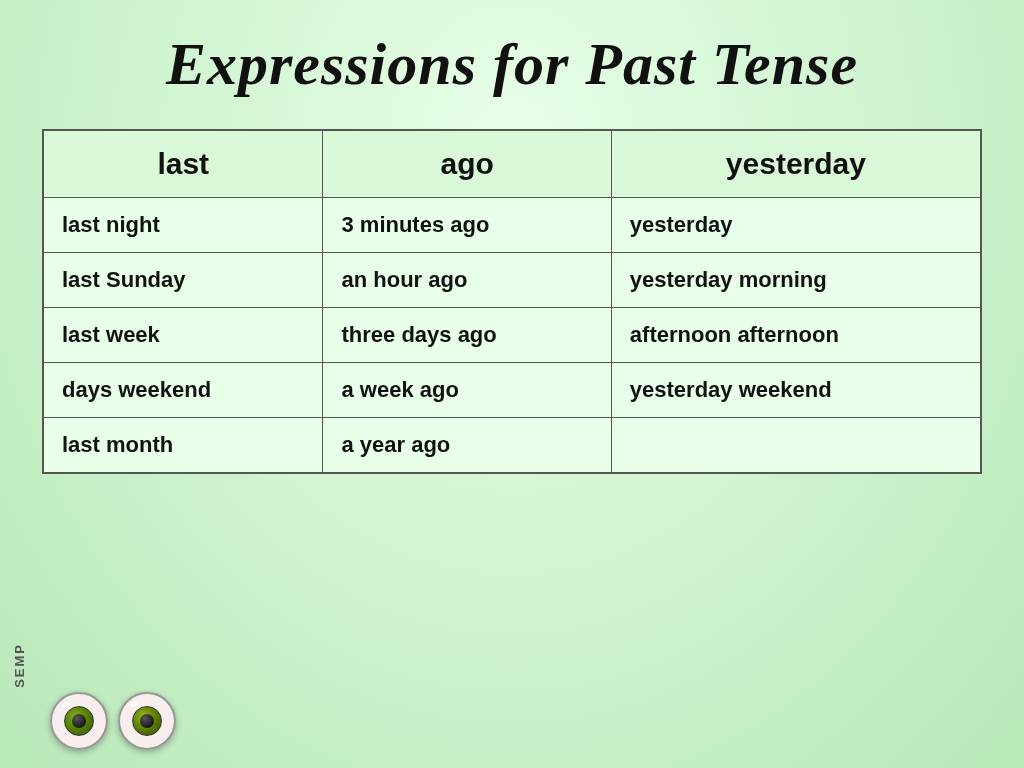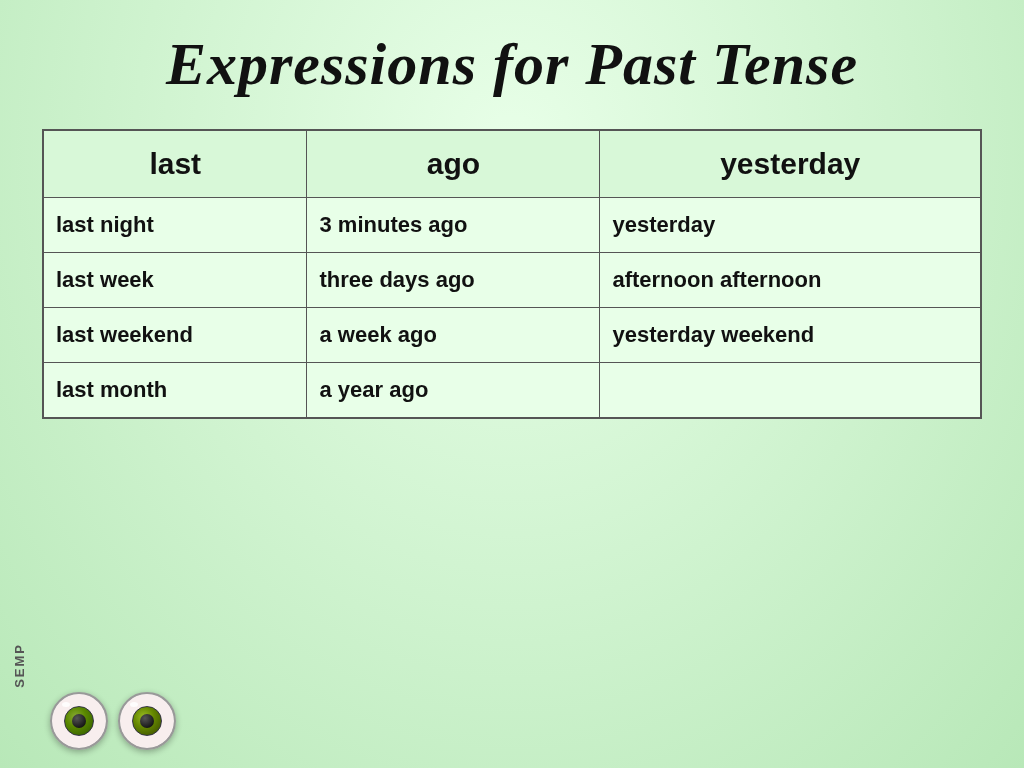--- a/index.html
+++ b/index.html
@@ -34,21 +34,21 @@
 
     table {
       width: 100%;
       border-collapse: collapse;
       border: 2px solid #555;
       background: #e8ffe8;
     }
 
     th, td {
       border: 1.5px solid #555;
-      padding: 14px 12px;
+      padding: 14px 18px;
       font-size: 22px;
       font-weight: bold;
       color: #111;
       vertical-align: middle;
     }
 
     thead th {
       font-size: 30px;
       font-weight: 900;
       text-align: center;
@@ -159,26 +159,31 @@
         <th>yesterday</th>
       </tr>
     </thead>
     <tbody id="table-body">
     <tr>
           <td>last night</td>
           <td>3 minutes ago</td>
           <td>yesterday</td>
         </tr>
         <tr>
+          <td>last Sunday</td>
+          <td>an hour ago</td>
+          <td>yesterday morning</td>
+        </tr>
+        <tr>
           <td>last week</td>
           <td>three days ago</td>
           <td>afternoon afternoon</td>
         </tr>
         <tr>
-          <td>last weekend</td>
+          <td>days weekend</td>
           <td>a week ago</td>
           <td>yesterday weekend</td>
         </tr>
         <tr>
           <td>last month</td>
           <td>a year ago</td>
           <td></td>
         </tr>
       </tbody>
   </table>

